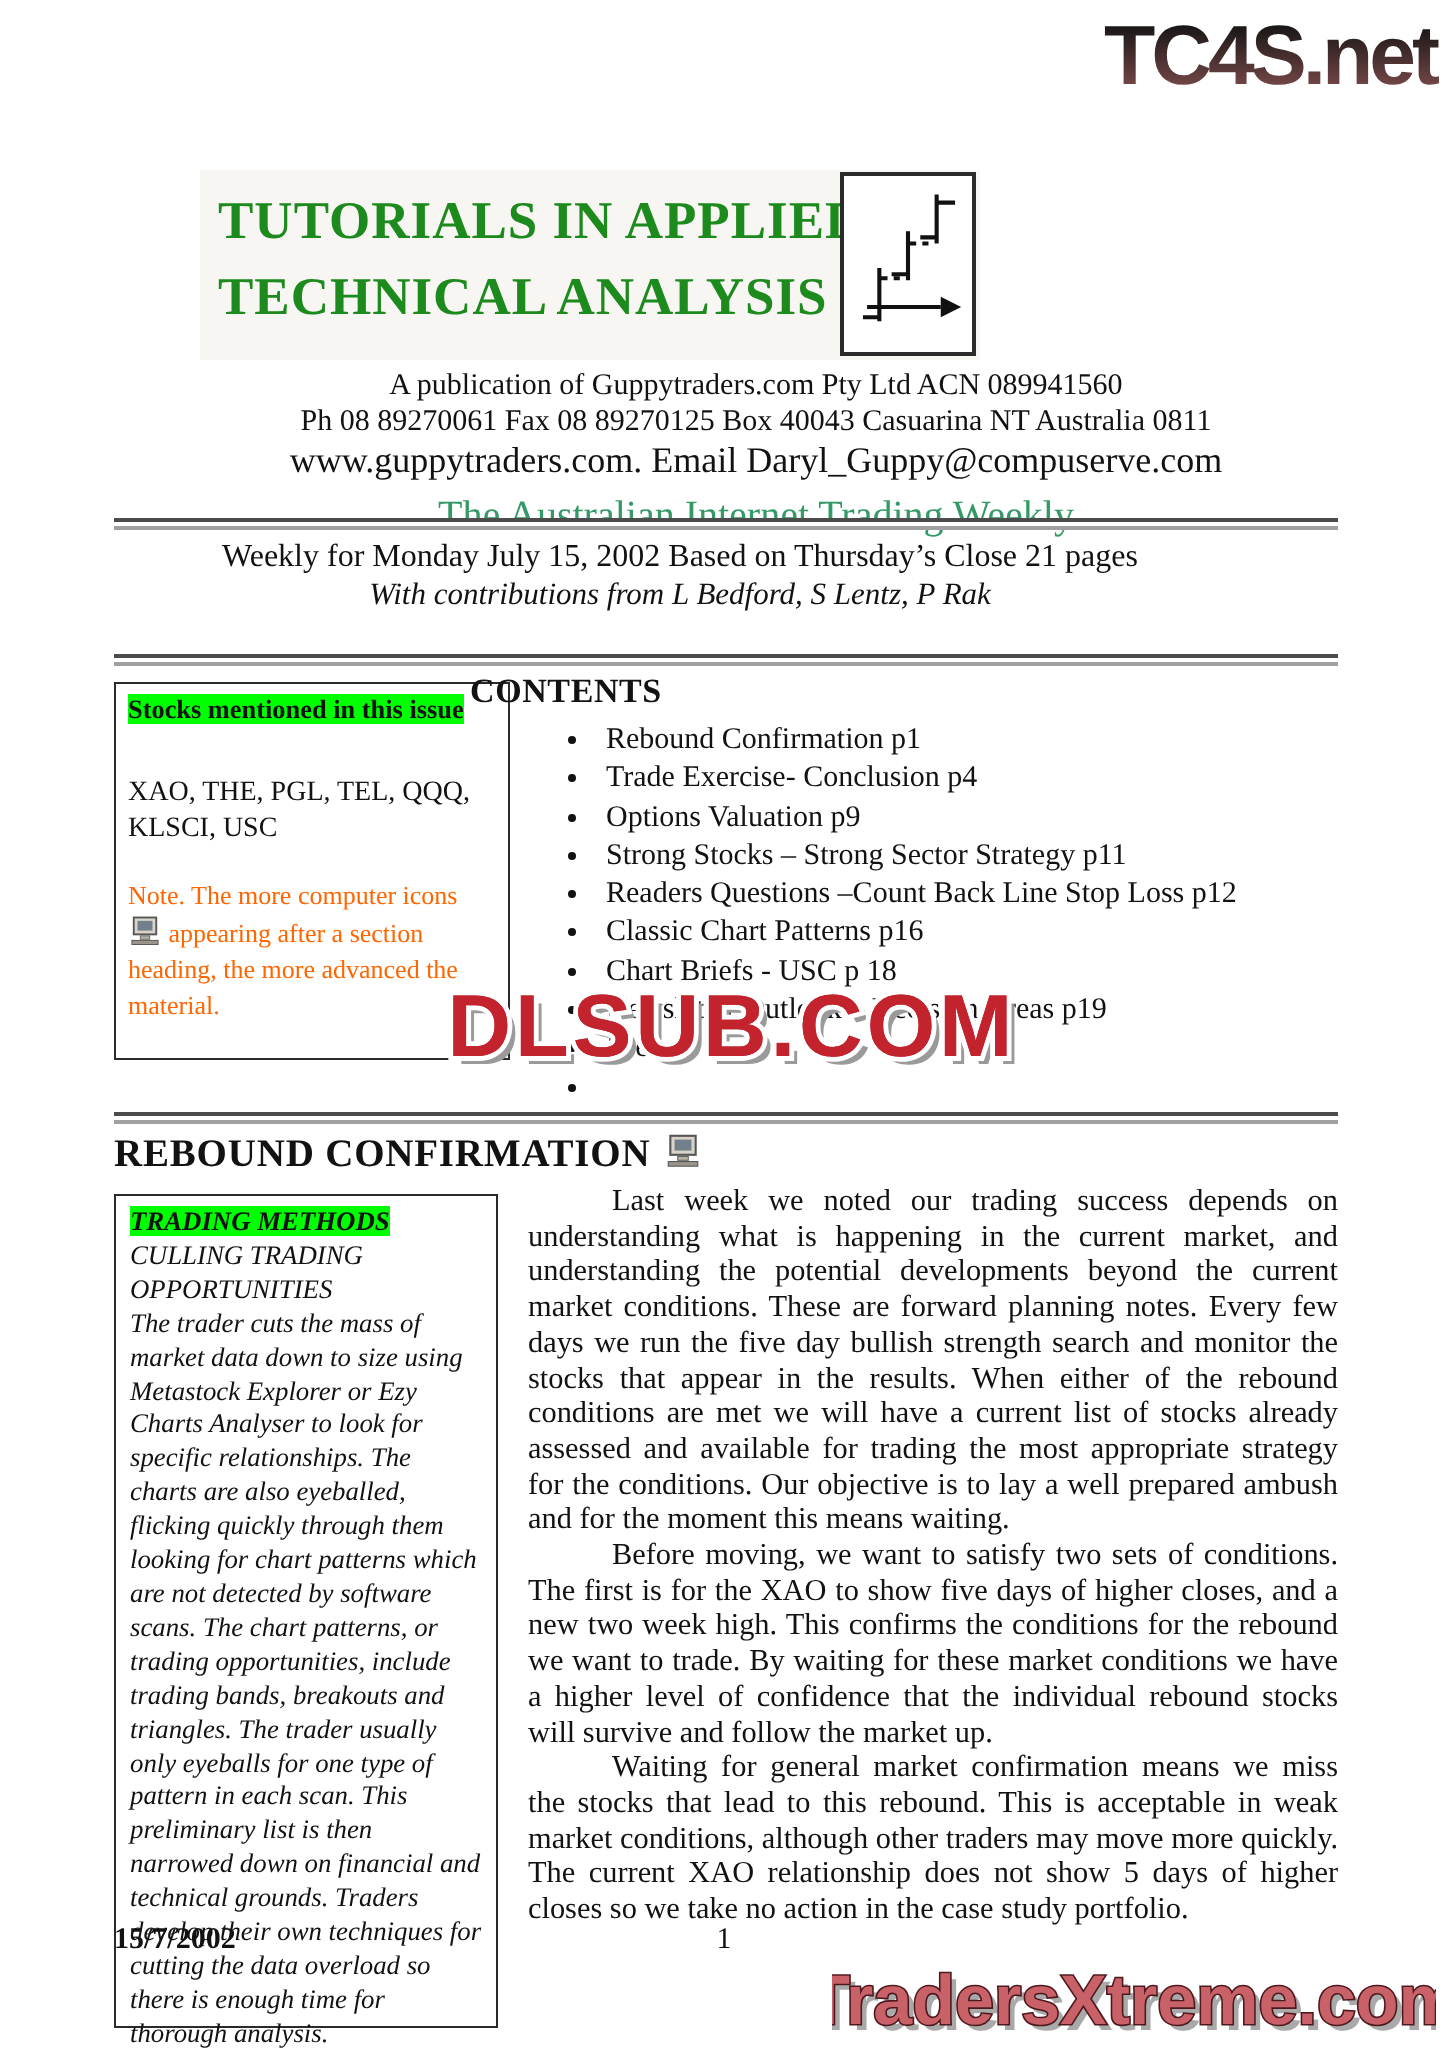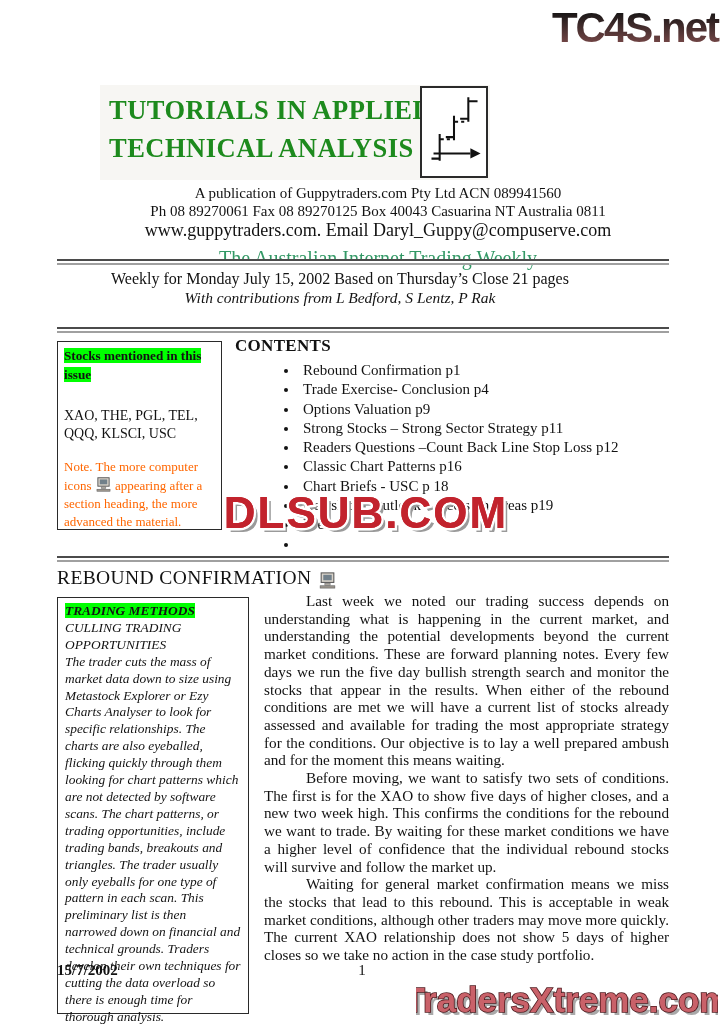--- a/index.html
+++ b/index.html
@@ -19,43 +19,43 @@
   .pub-block{left:0;top:184px;width:724px;text-align:center;font-size:15px;line-height:1.2;padding-left:16px;}
   .pub-web{font-size:18px;font-family:Liberation Serif, serif;}
   .tagline{margin-top:4px;font-size:20px;color:#339966;}
 
   .issue-block{left:0;top:269px;width:680px;text-align:center;}
   .issue-date{font-size:16px;line-height:1.25;}
   .issue-contrib{font-size:15.5px;font-style:italic;line-height:1.2;}
   .issue-tools{font-size:11.4px;font-style:italic;color:#33a06a;line-height:1.4;}
 
   
-  .stocks-box{left:57px;top:341px;width:165px;height:189px;border:1px solid #2a2a2a;
+  .stocks-box{left:57px;top:341px;width:198px;height:189px;border:1px solid #2a2a2a;
               box-sizing:border-box;padding:4px 6px;}
   .hl-green{background:#00ff00;font-weight:bold;}
   .stocks-head{font-size:13.2px;line-height:1.25;display:inline;}
   .stocks-list{margin-top:24px;font-size:14px;line-height:1.3;}
   .stocks-note{margin-top:15px;color:#ff6600;font-size:13px;line-height:1.4;}
 
   
   .contents{left:235px;top:336px;width:436px;}
   .contents-head{font-size:17px;font-weight:bold;letter-spacing:.3px;}
   ul.contents-list{margin:5px 0 0 0;padding-left:64px;list-style:disc;}
   ul.contents-list.cont{margin-top:0;}
   ul.contents-list li{font-size:15px;line-height:19.3px;padding-left:4px;}
 
   
   .wm-top{top:2px;right:4px;}
   .wm-mid{left:216px;top:486px;}
   .wm-bottom{left:416px;top:979px;}
   svg text{font-family:"Liberation Sans",sans-serif;}
 
   
-  .article-head{left:57px;top:567px;display:flex;align-items:flex-end;gap:7px;
-                font-size:19.5px;font-weight:normal;letter-spacing:.4px;}
+  .article-head{left:57px;top:567px;display:flex;align-items:flex-start;gap:7px;
+                font-size:19.5px;font-weight:bold;letter-spacing:.4px;}
   .tm-box{left:57px;top:597px;width:192px;height:417px;border:1px solid #2a2a2a;
           box-sizing:border-box;padding:5px 7px;font-size:13.4px;line-height:16.9px;font-style:italic;}
   .tm-sub{text-transform:uppercase;}
   .article-col{left:264px;top:592px;width:405px;font-size:15.2px;line-height:17.7px;text-align:justify;}
   .article-col p{margin:0;text-indent:42px;}
 
   
   .footer-date{left:57px;top:962px;font-weight:bold;font-size:15px;}
   .footer-page{left:0;top:962px;width:724px;text-align:center;font-size:15px;}
 </style>

